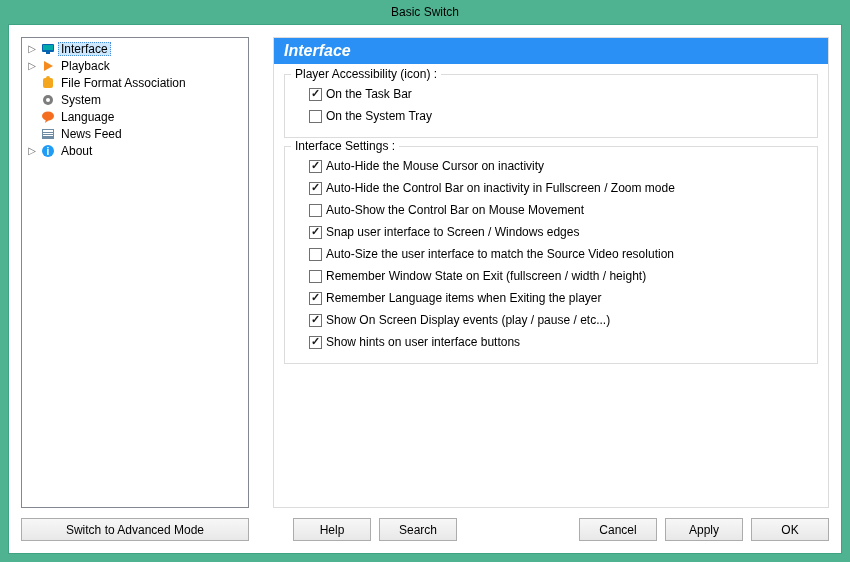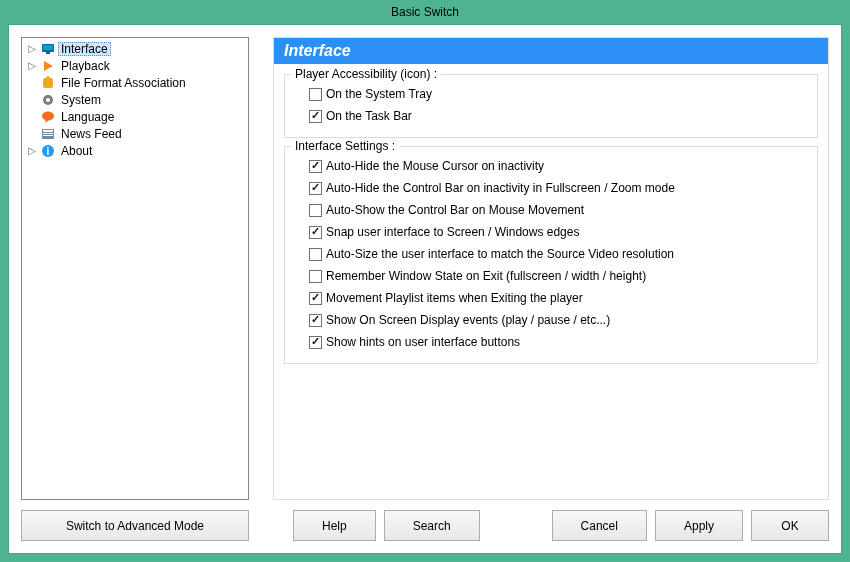--- a/index.html
+++ b/index.html
@@ -118,23 +118,23 @@
     margin-top:-1px;
   }
   .check-label { cursor:pointer; }
   
   .buttons {
     display:flex; gap:8px;
     margin-top:10px;
     align-items:center;
   }
   .btn {
-    height:31px;
+    height:23px;
     min-width:78px;
-    padding: 0 28px;
+    padding: 0 14px;
     border:1px solid #acacac;
     background: linear-gradient(#f7f7f7,#e8e8e8);
     font-size:12px;
     display:inline-flex; align-items:center; justify-content:center;
     cursor:pointer;
     user-select:none;
   }
   .btn.wide { min-width: 228px; }
   .spacer { flex:1 1 auto; }
 </style>
@@ -224,26 +224,26 @@
         </div>
 
       <div class="right-panel">
         <div class="section-title">Interface</div>
         <div class="panel-body">
 
           <div class="group">
             <span class="group-title">Player Accessibility (icon) :</span>
             <div id="grp-access">
                 <div class="check-row">
+                  <span class="checkbox checked"></span>
+                  <span class="check-label">On the Task Bar</span>
+                </div>
+                <div class="check-row">
                   <span class="checkbox"></span>
                   <span class="check-label">On the System Tray</span>
-                </div>
-                <div class="check-row">
-                  <span class="checkbox checked"></span>
-                  <span class="check-label">On the Task Bar</span>
                 </div>
               </div>
           </div>
 
           <div class="group">
             <span class="group-title">Interface Settings :</span>
             <div id="grp-settings">
                 <div class="check-row">
                   <span class="checkbox checked"></span>
                   <span class="check-label">Auto-Hide the Mouse Cursor on inactivity</span>
@@ -263,21 +263,21 @@
                 <div class="check-row">
                   <span class="checkbox"></span>
                   <span class="check-label">Auto-Size the user interface to match the Source Video resolution</span>
                 </div>
                 <div class="check-row">
                   <span class="checkbox"></span>
                   <span class="check-label">Remember Window State on Exit (fullscreen / width / height)</span>
                 </div>
                 <div class="check-row">
                   <span class="checkbox checked"></span>
-                  <span class="check-label">Movement Playlist items when Exiting the player</span>
+                  <span class="check-label">Remember Language items when Exiting the player</span>
                 </div>
                 <div class="check-row">
                   <span class="checkbox checked"></span>
                   <span class="check-label">Show On Screen Display events (play / pause / etc...)</span>
                 </div>
                 <div class="check-row">
                   <span class="checkbox checked"></span>
                   <span class="check-label">Show hints on user interface buttons</span>
                 </div>
               </div>

